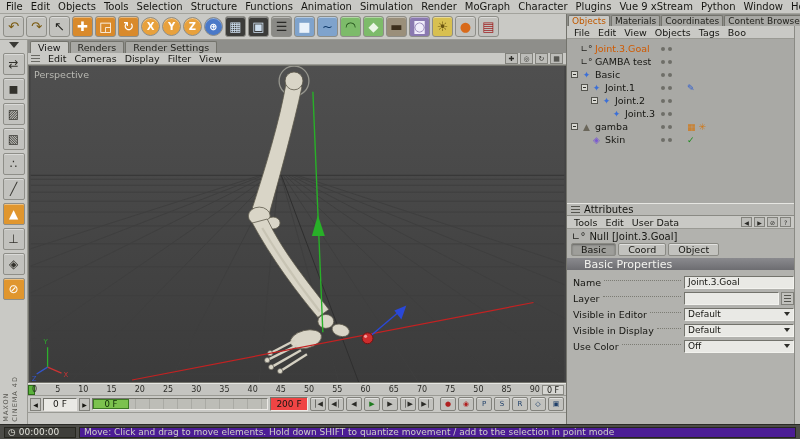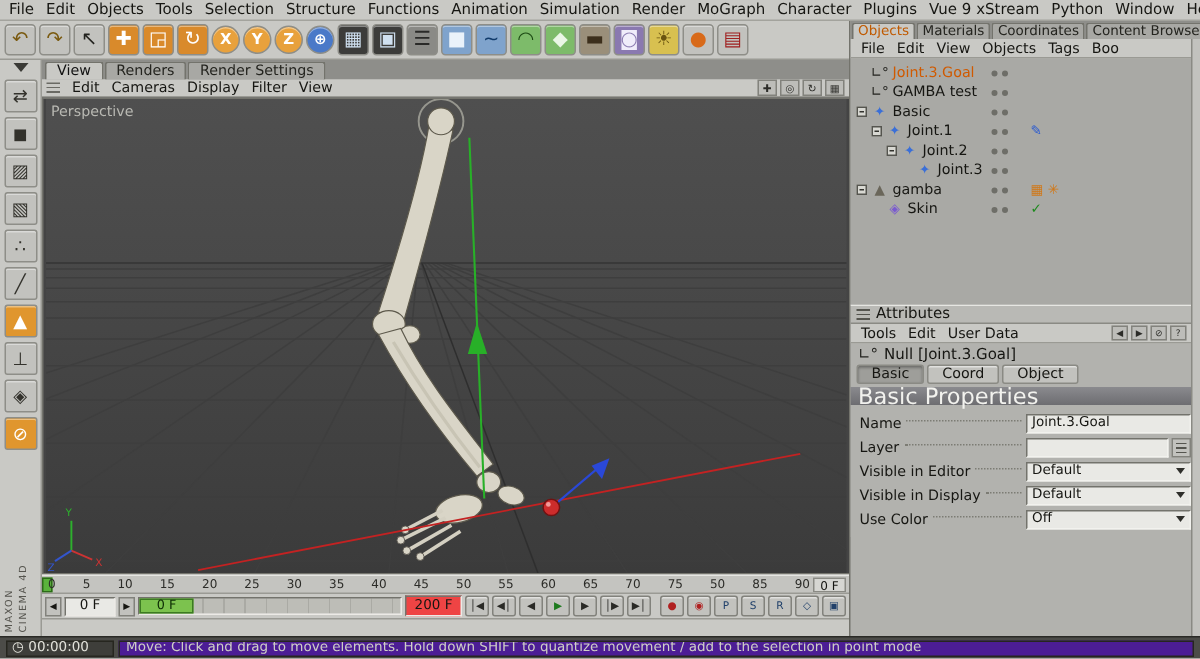--- a/index.html
+++ b/index.html
@@ -78,21 +78,21 @@
   #attr-header{height:13px;background:#b9b9b5;border-top:1px solid #e6e6e2;border-bottom:1px solid #8a8a84;display:flex;align-items:center;gap:4px;padding:0 4px;font-size:10px}
   #attr-grid-ico{width:9px;height:8px;background:repeating-linear-gradient(#55554f 0 1px,transparent 1px 3px)}
   #attr-menu{height:13px;background:#c9c9c5;border-bottom:1px solid #9a9a94;display:flex;align-items:center;padding:0 3px}
   #attr-menu .menu-item{padding:0 4px;font-size:9.5px}
   #attr-nav{margin-left:auto;display:flex;gap:2px;padding-right:6px}
   .anavico{width:11px;height:10px;background:#bdbdb9;border:1px solid #82827c;display:flex;align-items:center;justify-content:center;font-size:6px;color:#2c2c28}
   #attr-object{height:14px;background:#b2b2ae;display:flex;align-items:center;gap:4px;padding:0 5px;font-size:10px}
   #attr-tabs{height:15px;background:#b2b2ae;display:flex;align-items:flex-start;gap:2px;padding:0 4px}
   .atab{padding:0 9px;height:13px;display:flex;align-items:center;font-size:9.5px;background:#c2c2be;border:1px solid #8a8a84;border-radius:2px;box-shadow:inset 0 1px 0 rgba(255,255,255,.5)}
   .atab.active{background:#9e9e9a;box-shadow:inset 0 1px 2px rgba(0,0,0,.35)}
-  #attr-section{height:12px;background:linear-gradient(#8a8a8e,#6d6d71);color:#f2f2ee;font-size:15px;display:flex;align-items:center;padding:0 5px}
+  #attr-section{height:12px;background:linear-gradient(#8a8a8e,#6d6d71);color:#f2f2ee;font-size:11px;display:flex;align-items:center;padding:0 17px}
   #attr-fields{background:#b2b2ae;padding:4px 6px}
   .arow{height:16px;display:flex;align-items:center}
   .albl{font-size:9.5px;white-space:nowrap}
   .albl.disabled{color:#8a8a80}
   .leader{flex:1;border-bottom:1px dotted #7c7c74;margin:0 3px 3px 3px;min-width:6px}
   .ctrl{width:110px;display:flex;gap:2px;flex:none}
   .abox{flex:1;height:13px;background:#e9e9e5;border-top:1px solid #73736c;border-left:1px solid #73736c;border-right:1px solid #f2f2ee;border-bottom:1px solid #f2f2ee;display:flex;align-items:center;padding:0 3px;font-size:9px;overflow:hidden;white-space:nowrap}
   .dmark{width:0;height:0;border-left:3px solid transparent;border-right:3px solid transparent;border-top:4px solid #2e2e2a;margin-left:auto;flex:none}
   .minibtn{width:13px;height:13px;background:#c2c2be;border:1px solid #82827c;flex:none;display:flex;align-items:center;justify-content:center}
   .minibtn b{width:7px;height:7px;background:repeating-linear-gradient(#55554f 0 1px,transparent 1px 3px)}

